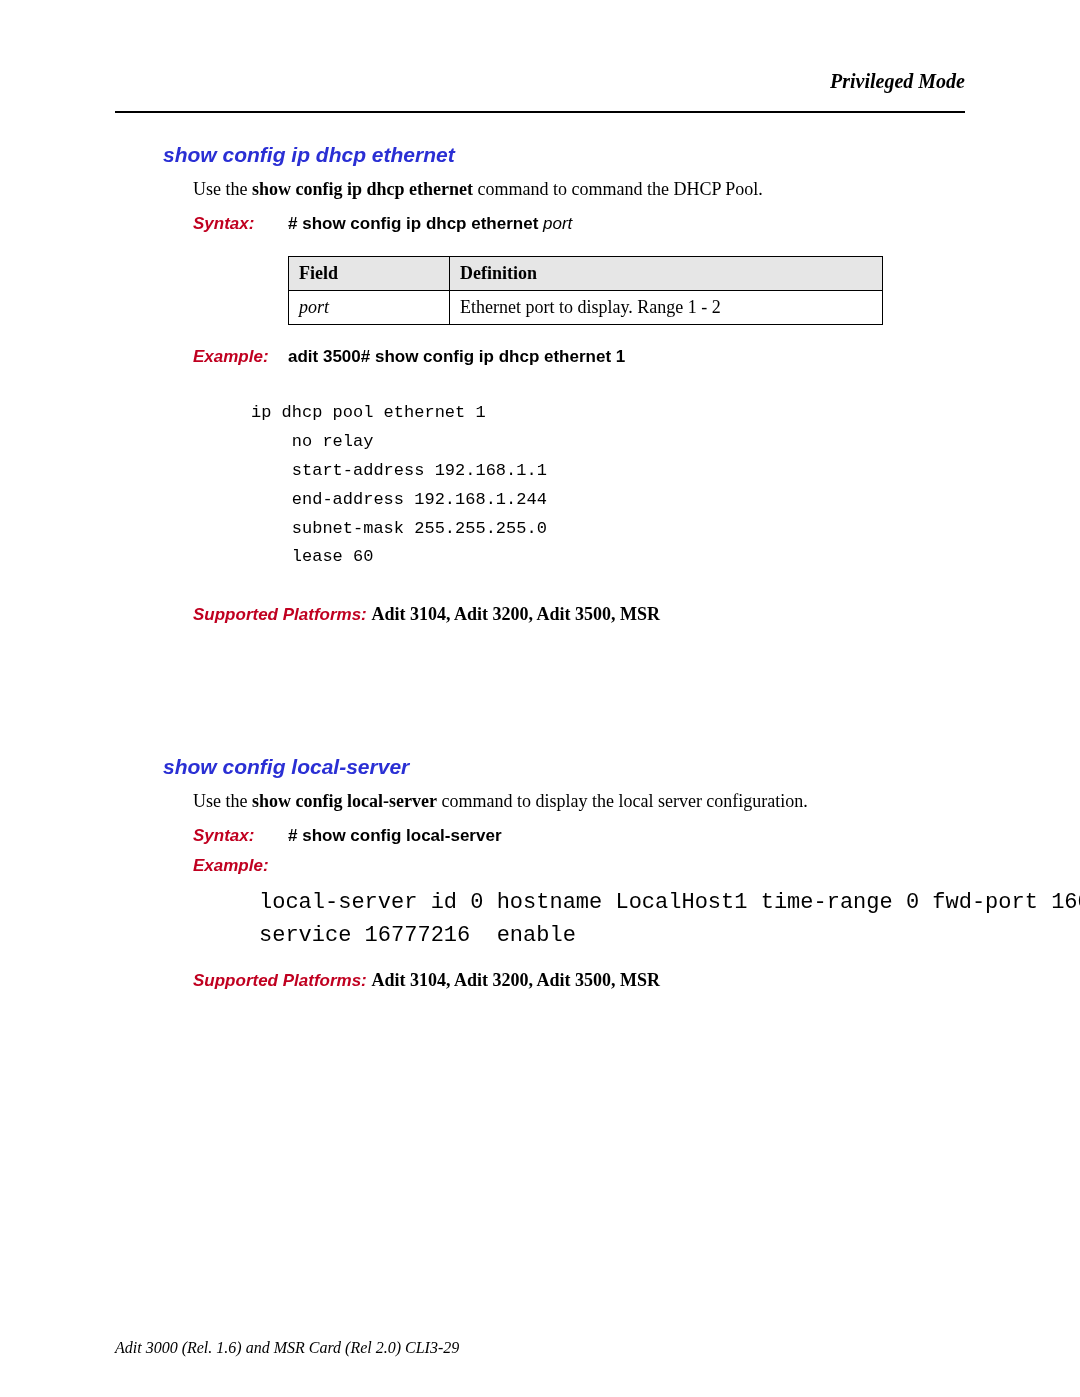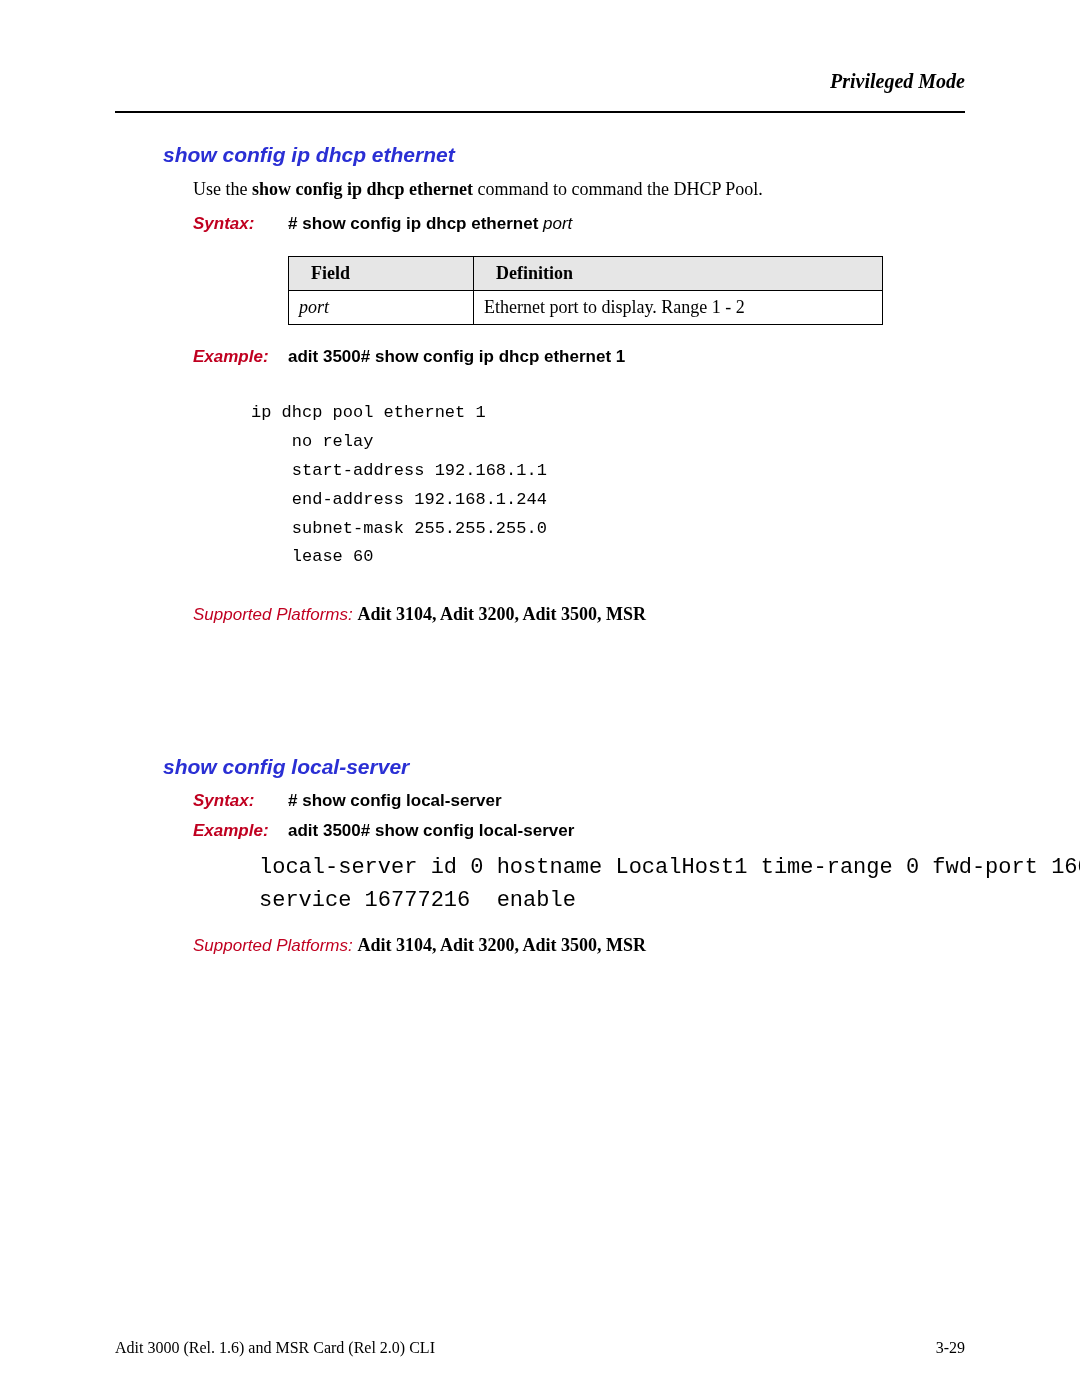--- a/index.html
+++ b/index.html
@@ -71,21 +71,21 @@
   }
   table.field-table {
     border-collapse: collapse;
     width: 595px;
     margin: 22px 0 22px 95px;
   }
   table.field-table th {
     background: #e6e6e6;
     border: 1px solid #000;
     text-align: left;
-    padding: 6px 22px;
+    padding: 6px 10px;
     font-weight: bold;
     font-size: 18px;
   }
   table.field-table td {
     border: 1px solid #000;
     padding: 6px 10px;
     font-size: 18px;
   }
   table.field-table td.italic {
     font-style: italic;
@@ -103,40 +103,39 @@
     white-space: pre;
     margin: 10px 0 14px 66px;
     line-height: 1.5;
   }
   .platforms {
     margin: 18px 0 0 0;
   }
   .platforms .plabel {
     color: #c00020;
     font-family: Arial, Helvetica, sans-serif;
-    font-weight: normal;
+    font-weight: bold;
     font-style: italic;
     font-size: 17px;
   }
   .platforms .pval {
     font-weight: bold;
     font-size: 18px;
   }
   .gap-large {
     height: 130px;
   }
   .footer {
     position: absolute;
     bottom: 40px;
     left: 115px;
     right: 115px;
     display: flex;
-    justify-content: space-between;
+    font-style: italic;
     font-size: 16px;
-    gap: 16px;
   }
   .col-f { width: 140px; }
 </style>
 </head>
 <body>
 
 <div class="page">
 
   <div class="header-right">Privileged Mode</div>
   <hr class="hr">
@@ -181,29 +180,31 @@
     <div class="platforms">
       <span class="plabel">Supported Platforms:  </span><span class="pval">Adit 3104, Adit 3200, Adit 3500, MSR</span>
     </div>
   </div>
 
   <div class="gap-large"></div>
 
   <div class="section-title">show config local-server</div>
 
   <div class="body-indent">
+    <p class="intro">
+      <span>Use the </span><span class="bold">show config local-server</span><span> command to display the local server configuration.</span>
+    </p>
 
     <div class="row">
       <span class="label">Syntax:</span>
       <span class="mono"># show config local-server</span>
     </div>
 
     <div class="row">
       <span class="label">Example:</span>
-      <span class="mono">adit 3500# show config local-server</span>
     </div>
 
     <div class="output2">local-server id 0 hostname LocalHost1 time-range 0 fwd-port 160
 service 16777216  enable</div>
 
     <div class="platforms">
       <span class="plabel">Supported Platforms:  </span><span class="pval">Adit 3104, Adit 3200, Adit 3500, MSR</span>
     </div>
   </div>
 

